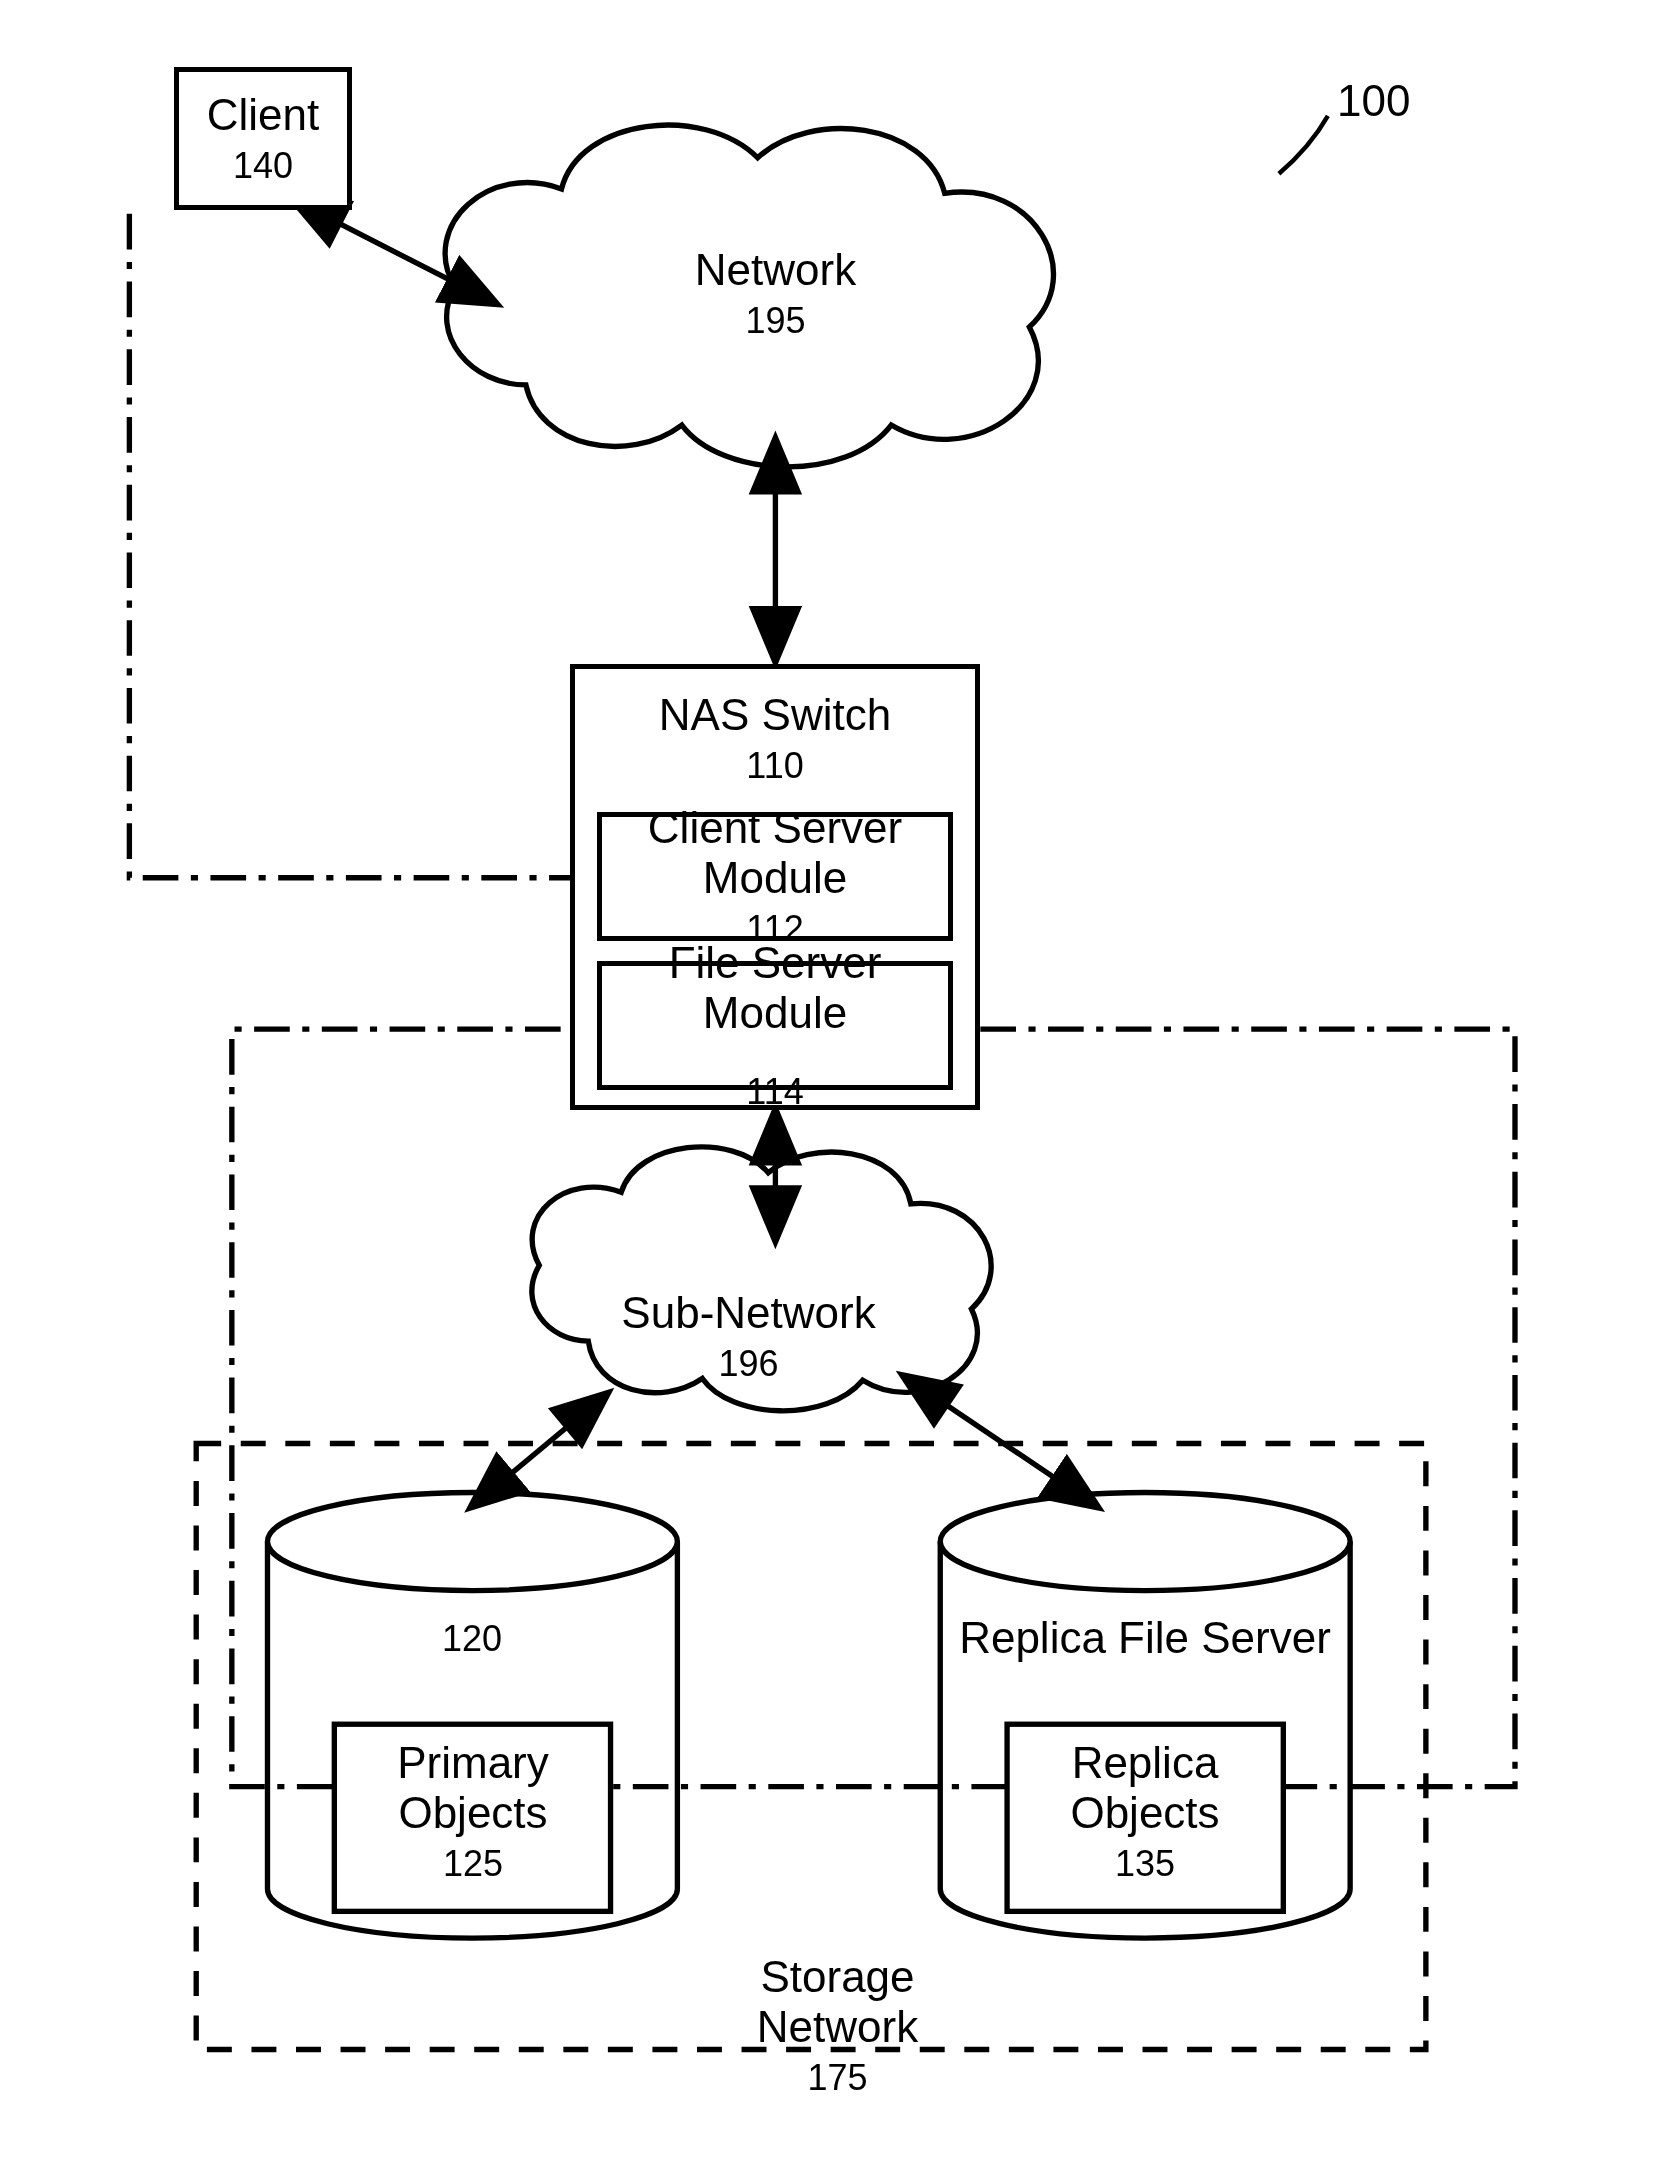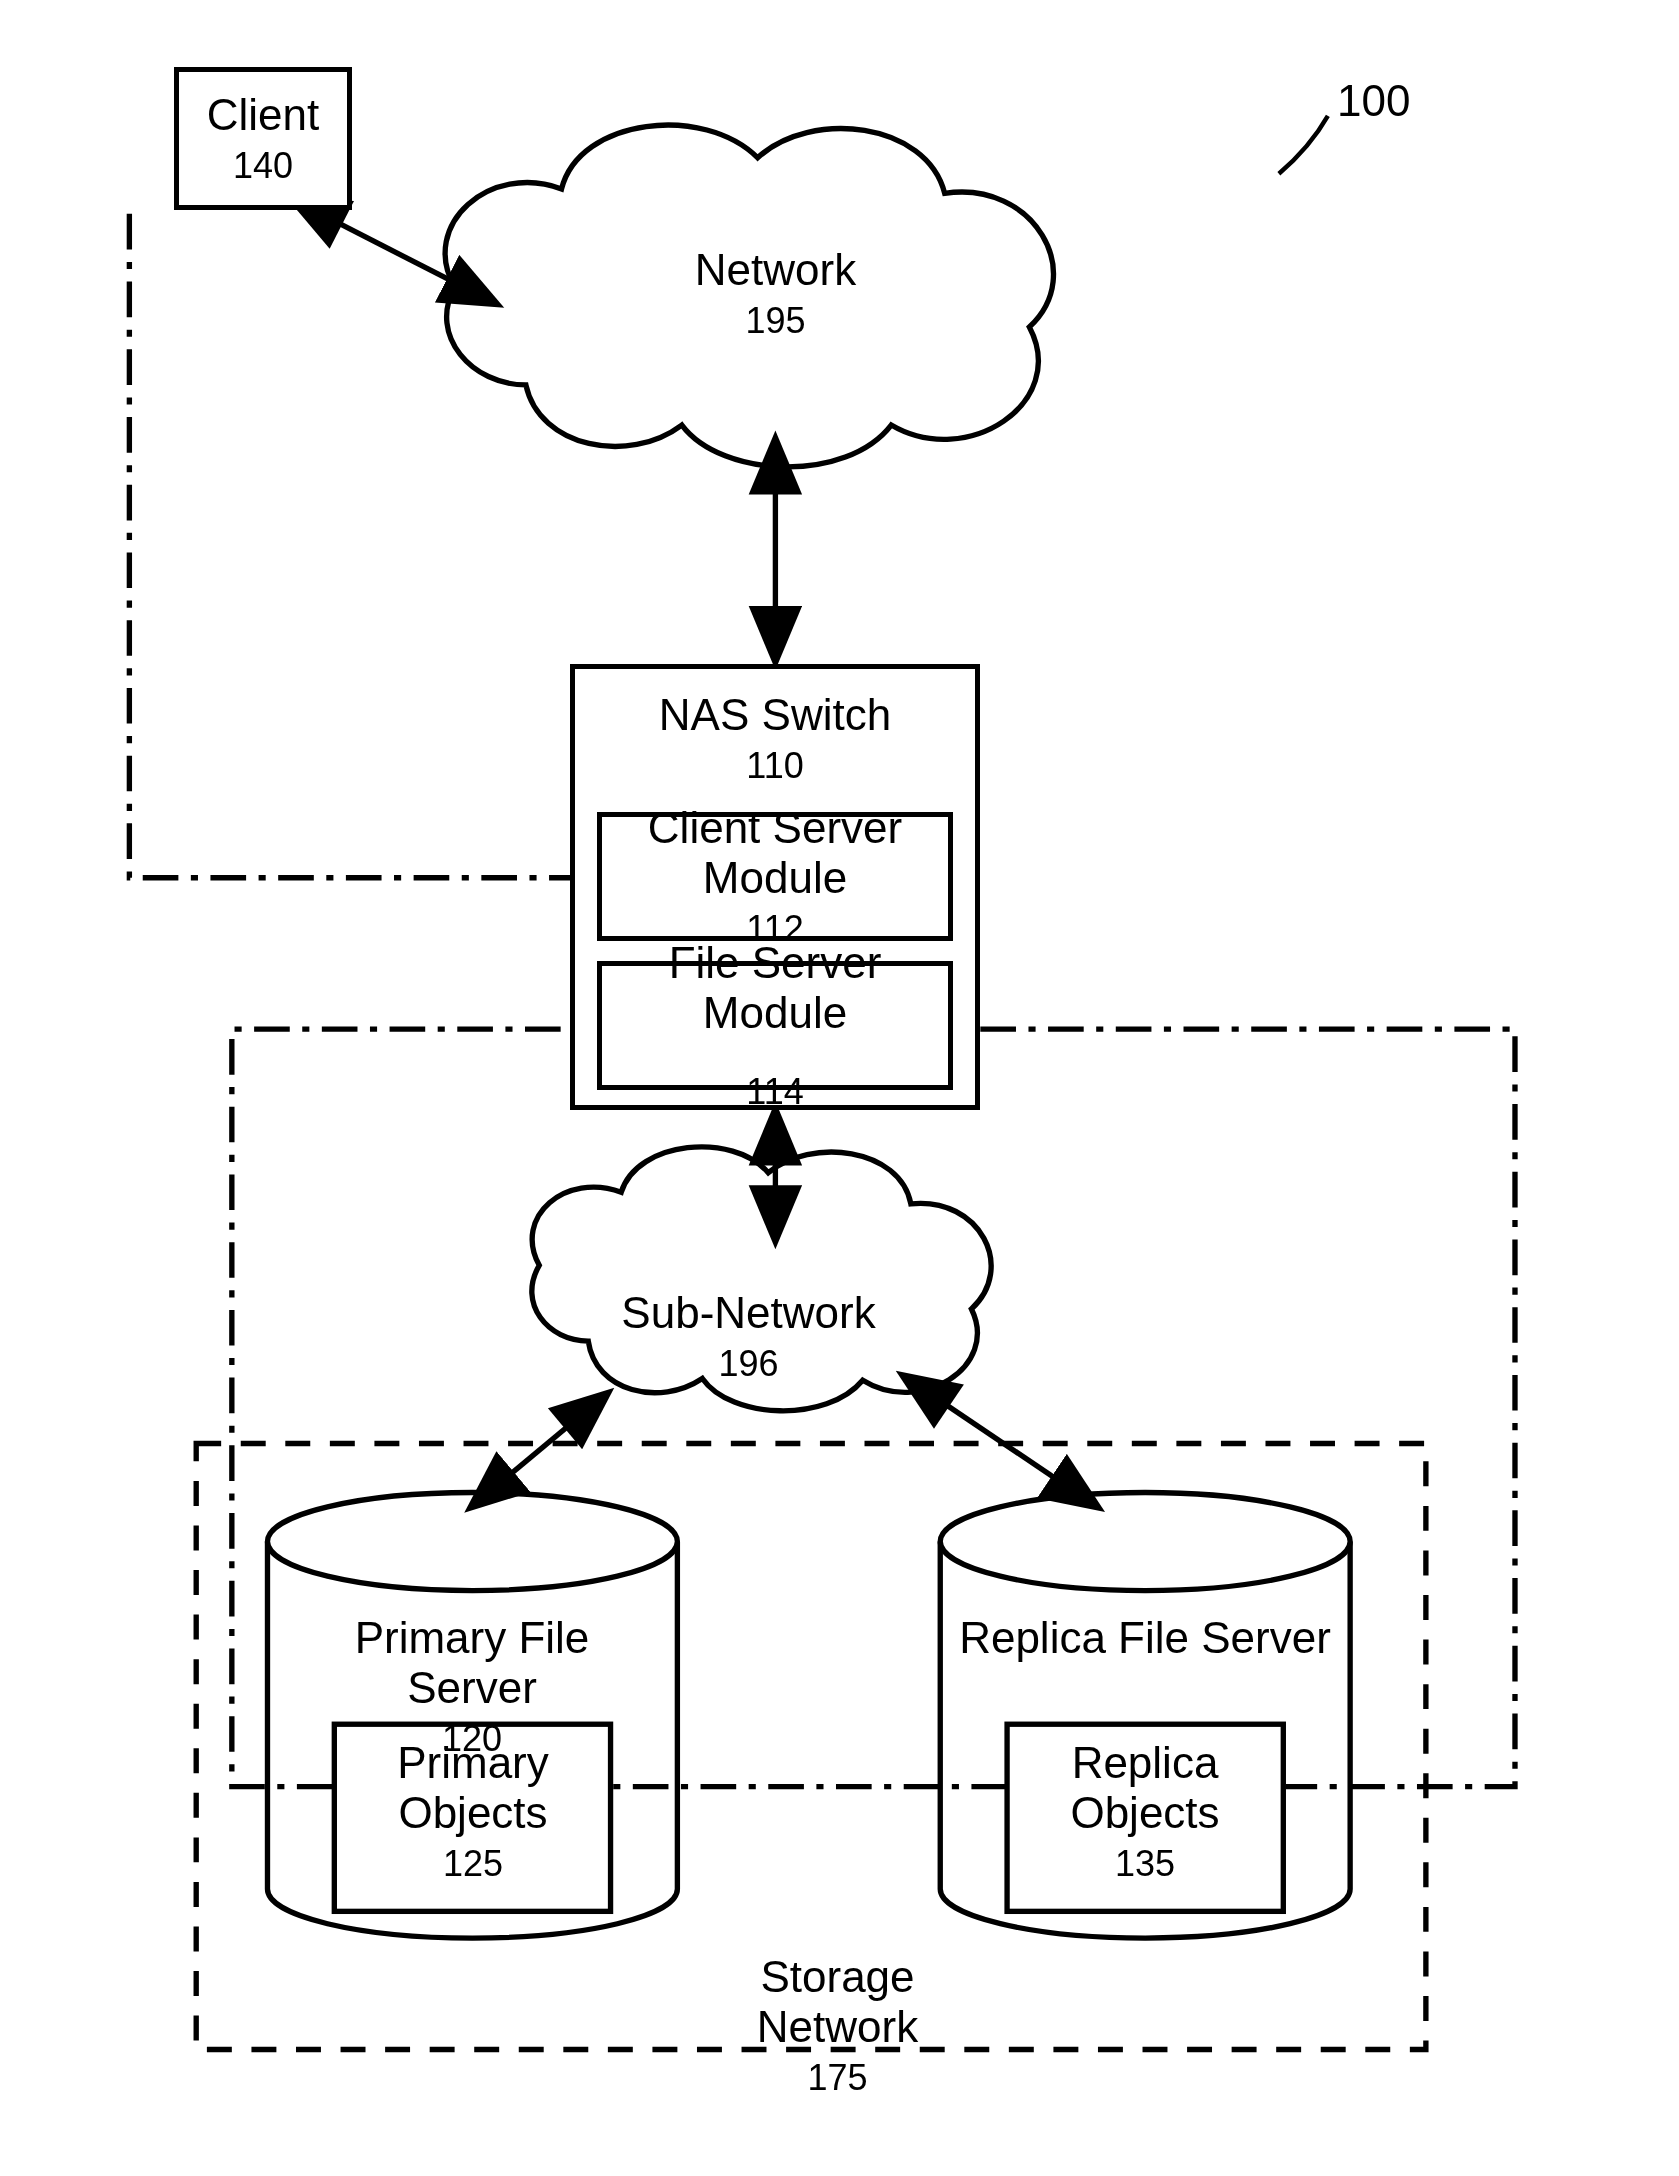--- a/index.html
+++ b/index.html
@@ -129,21 +129,20 @@
     <div class="ref">114</div>
   </div>
 </div>
 
 <div class="cloud-label" style="left:615px; top:1288px; width:267px;">
   <div class="label">Sub-Network</div>
   <div class="ref">196</div>
 </div>
 
 <div class="cloud-label" style="left:285px; top:1613px; width:374px;">
-  <div class="label">Primary File Server</div>
   <div class="ref">120</div>
 </div>
 <div class="cloud-label" style="left:348px; top:1738px; width:250px;">
   <div class="label" style="white-space:pre-line">Primary
 Objects</div>
   <div class="ref">125</div>
 </div>
 
 <div class="cloud-label" style="left:958px; top:1613px; width:374px;">
   <div class="label">Replica File Server</div>

